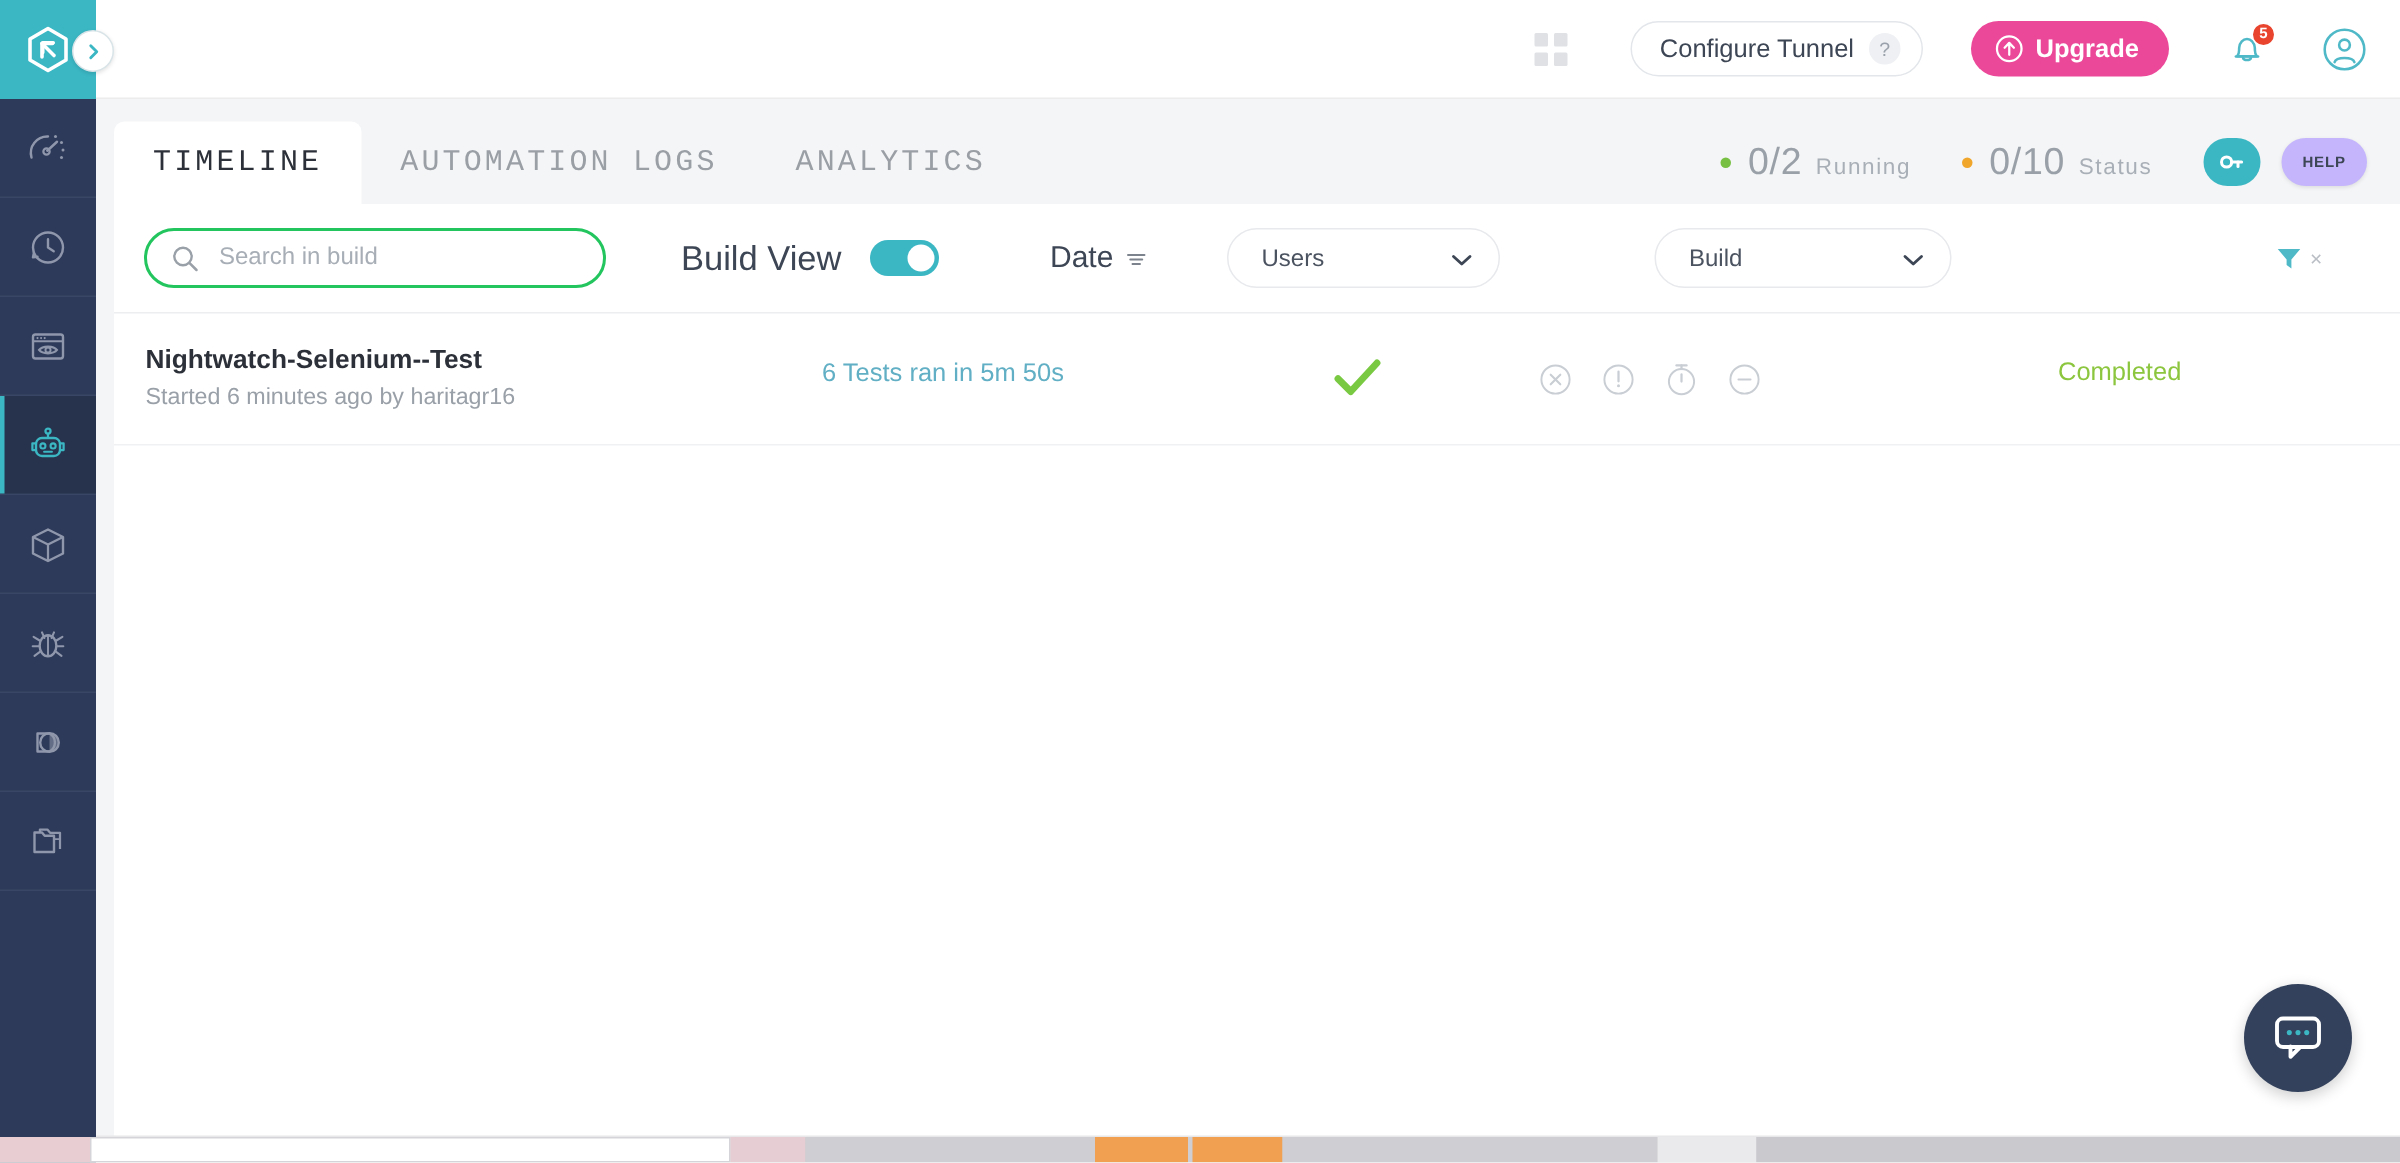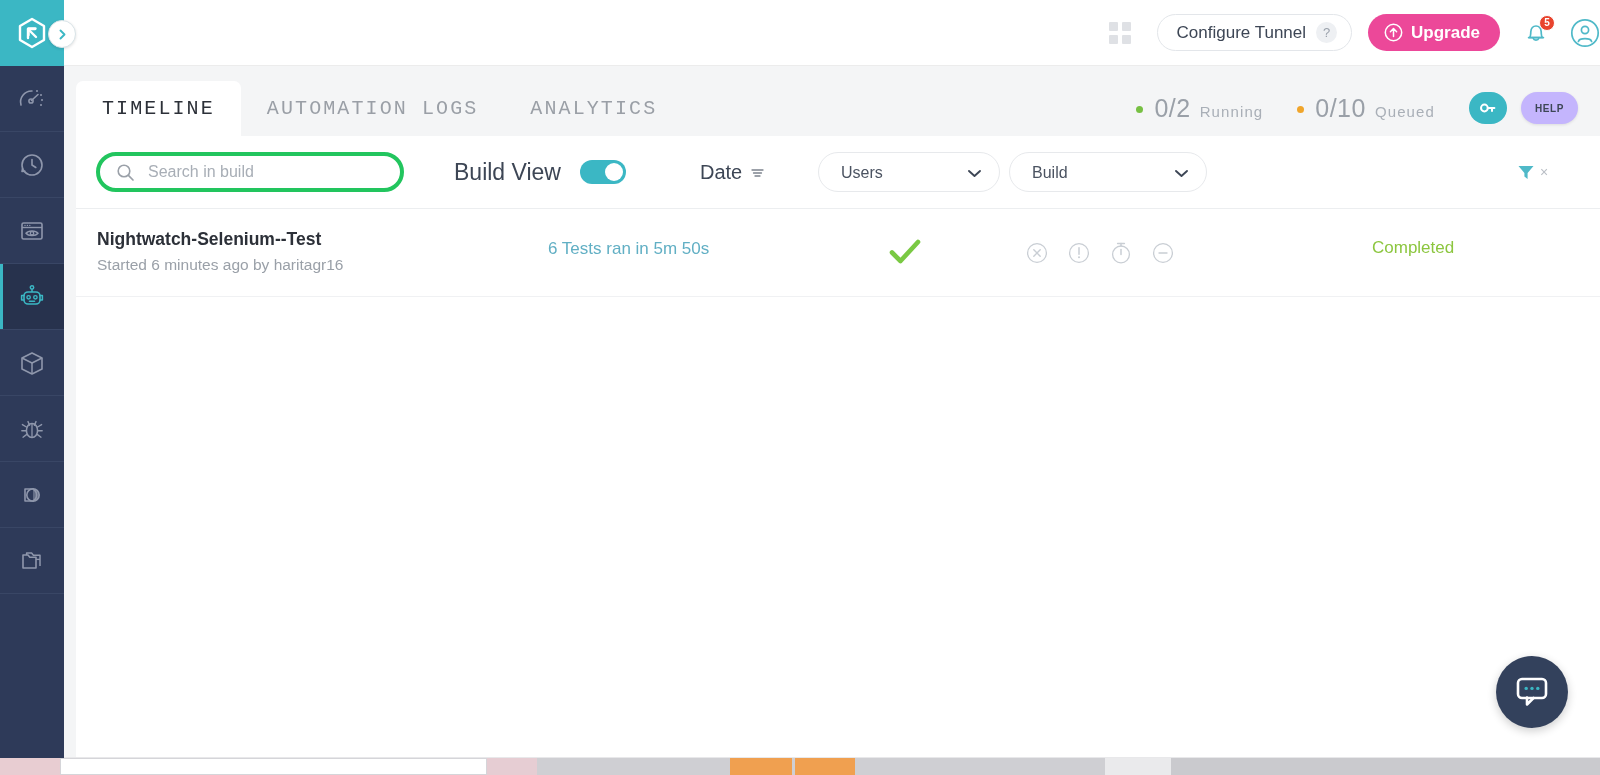--- a/index.html
+++ b/index.html
@@ -46,20 +46,22 @@
     width: 3px; height: 100%; background: #3bb7c4;
   }
 
   
   .topbar {
     position: absolute; left: 64px; top: 0;
     width: 1536px; height: 66px;
     background: #ffffff;
     border-bottom: 1px solid #ececec;
     display: flex; align-items: center; justify-content: flex-end;
+    padding-right: 22px;
+    gap: 16px;
   }
   .grid-icon {
     width: 22px; height: 22px;
     display: grid; grid-template-columns: 9px 9px; grid-template-rows: 9px 9px;
     gap: 4px; margin-right: 26px;
   }
   .grid-icon i { display: block; background: #dfe1e5; border-radius: 1px; }
   .btn-tunnel {
     display: flex; align-items: center; gap: 10px;
     height: 37px; padding: 0 14px 0 19px;
@@ -145,21 +147,21 @@
 
   
   .filterbar {
     height: 73px; display: flex; align-items: center;
     border-bottom: 1px solid #eceef0;
     position: relative;
   }
   .searchbox {
     position: absolute; left: 20px;
     width: 308px; height: 40px;
-    border: 4px solid #22c55e; border-radius: 21px;
+    border: 2px solid #22c55e; border-radius: 21px;
     display: flex; align-items: center; padding-left: 16px;
     background: #fff;
   }
   .search-input {
     border: 0; outline: 0; margin-left: 13px;
     font-size: 16px; color: #3d4655; width: 230px;
     font-family: "Liberation Sans", sans-serif; background: transparent;
   }
   .search-input::placeholder { color: #a8aeb6; }
 
@@ -177,21 +179,21 @@
   .date-sort { position: absolute; left: 624px; display: flex; align-items: center; gap: 8px; }
   .date-lbl { font-size: 20px; color: #3d4655; }
 
   .dropdown {
     position: absolute; height: 40px;
     border: 1px solid #e7e9ec; border-radius: 21px;
     display: flex; align-items: center; justify-content: space-between;
     padding: 1px 17px 0 22px; background: #fff;
   }
   .dd-users  { left: 742px; width: 182px; }
-  .dd-build  { left: 933px; width: 198px; }
+  .dd-build  { left: 1027px; width: 198px; }
   .dd-status { left: 1219px; width: 168px; }
   .dd-label { font-size: 16px; color: #4b5361; }
 
   .filter-clear {
     position: absolute; left: 1440px;
     display: flex; align-items: center; gap: 4px;
   }
   .fc-x { font-size: 14px; color: #b9bec5; }
 
   
@@ -400,21 +402,21 @@
 
       <div class="runstats">
         <div class="stat">
           <span class="dot green"></span>
           <span class="stat-num">0/2</span>
           <span class="stat-lbl">Running</span>
         </div>
         <div class="stat">
           <span class="dot amber"></span>
           <span class="stat-num">0/10</span>
-          <span class="stat-lbl">Queued</span>
+          <span class="stat-lbl">Status</span>
         </div>
         <div class="key-btn">
           <svg width="20" height="16" viewBox="0 0 20 16">
             <circle cx="6.4" cy="8" r="3.4" fill="none" stroke="#fff" stroke-width="2"></circle>
             <path d="M9.8 8 L16.4 8" stroke="#fff" stroke-width="2" stroke-linecap="round"></path>
             <path d="M14 8 L14 11" stroke="#fff" stroke-width="2" stroke-linecap="round"></path>
           </svg>
         </div>
         <div class="help-btn">HELP</div>
       </div>

